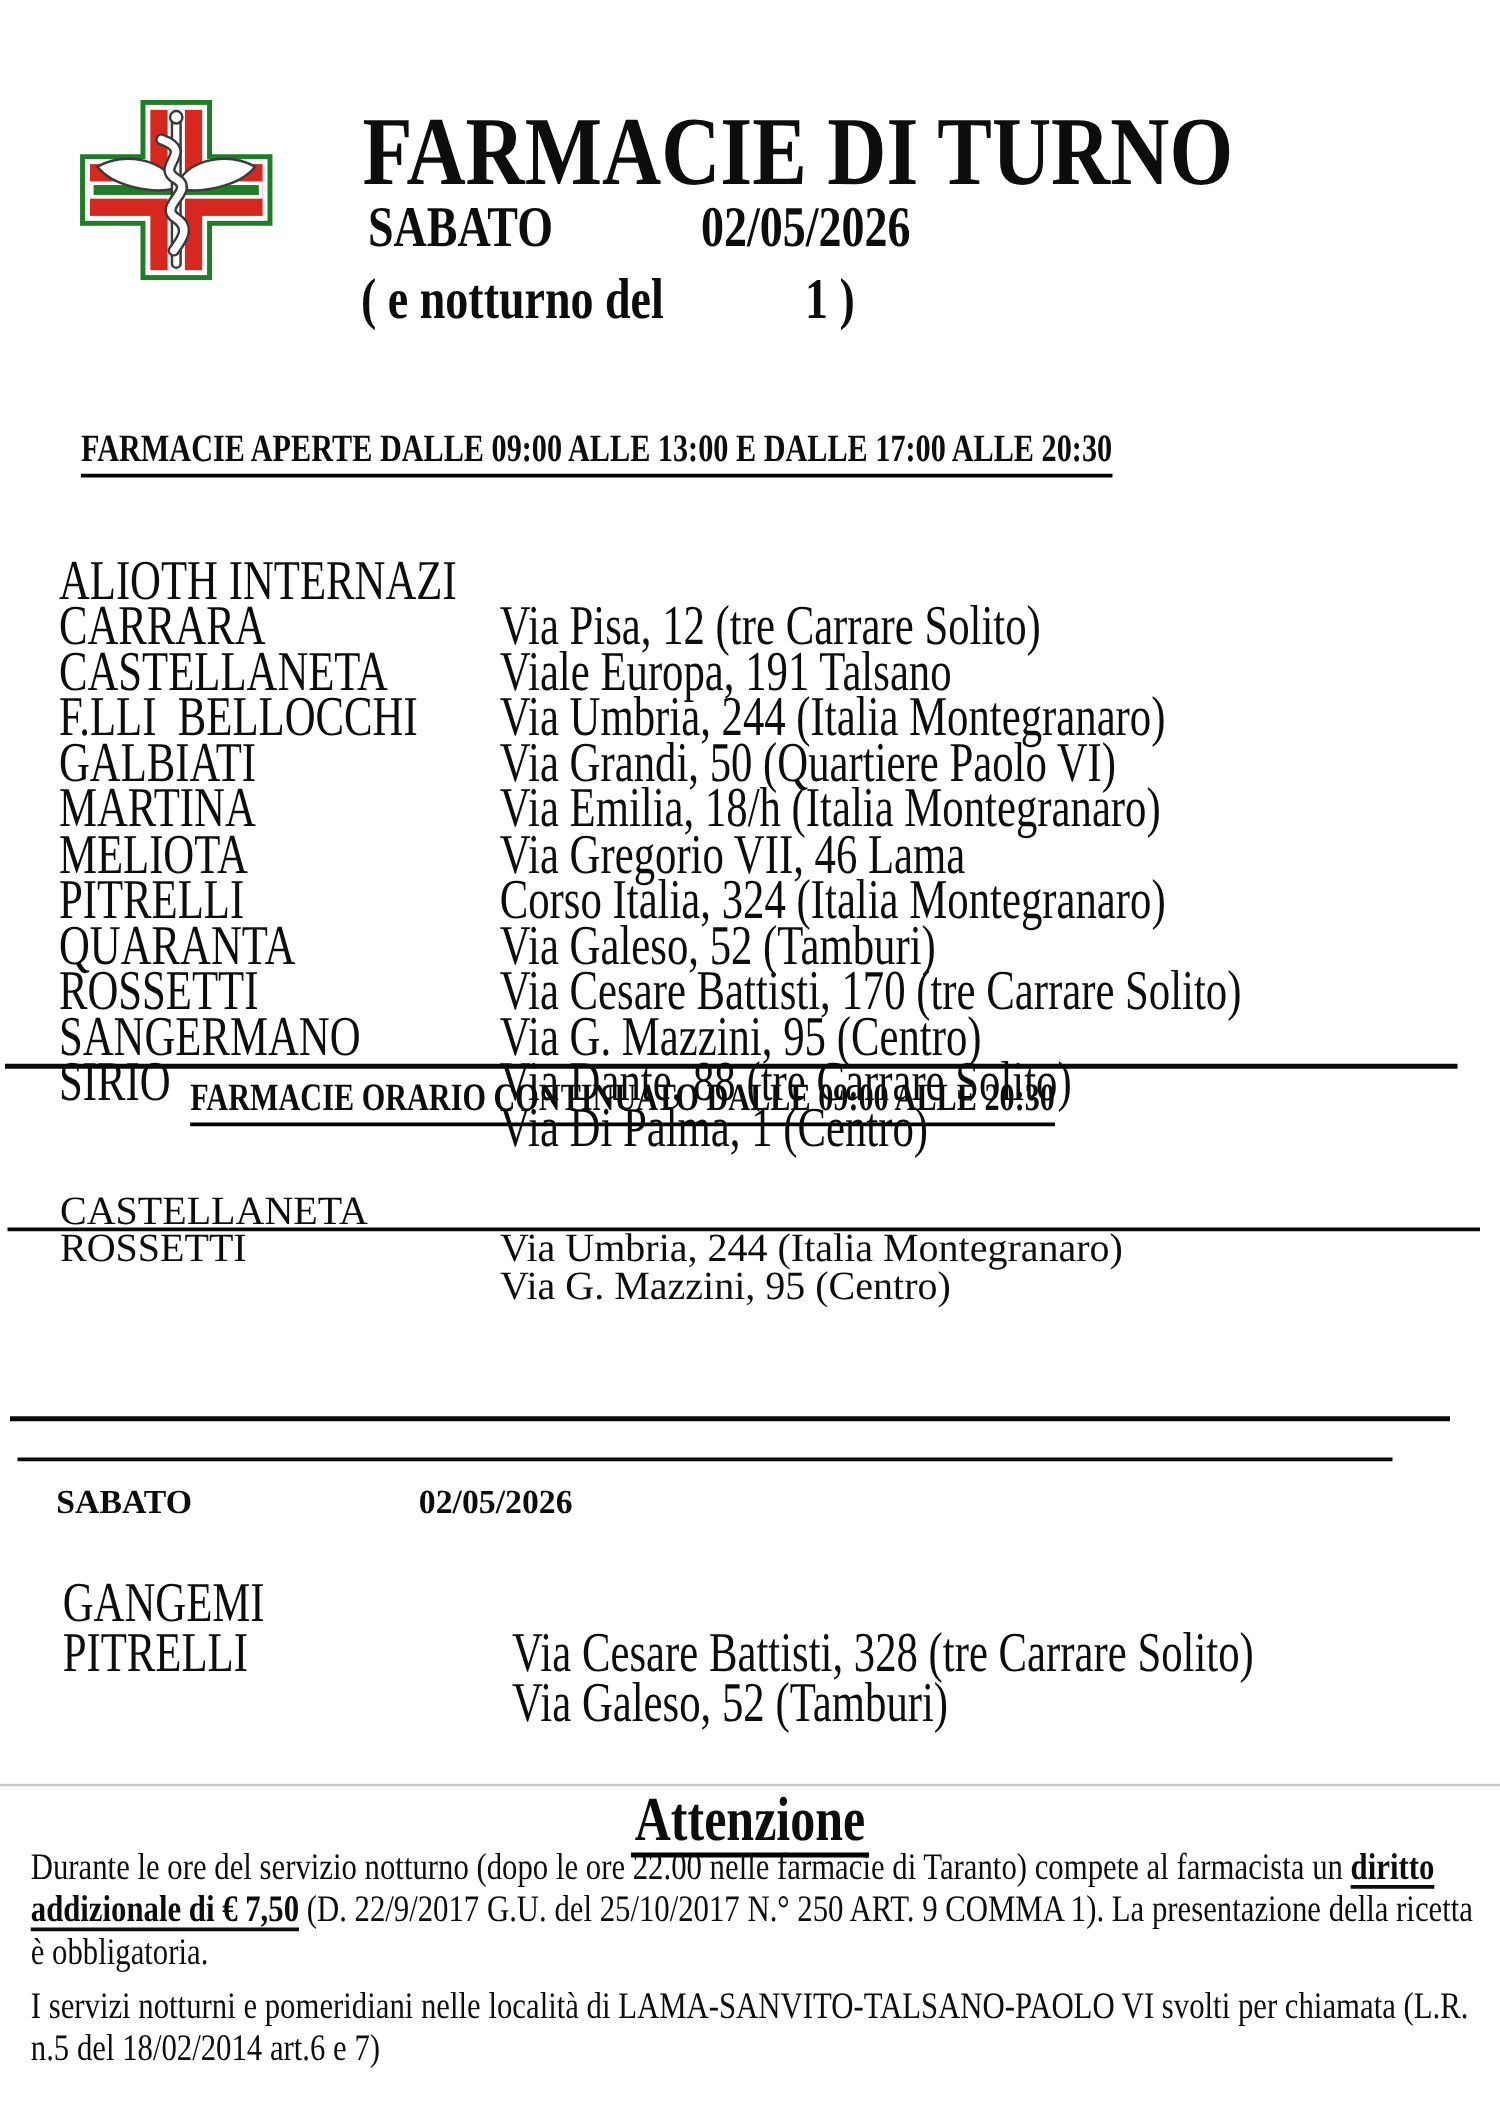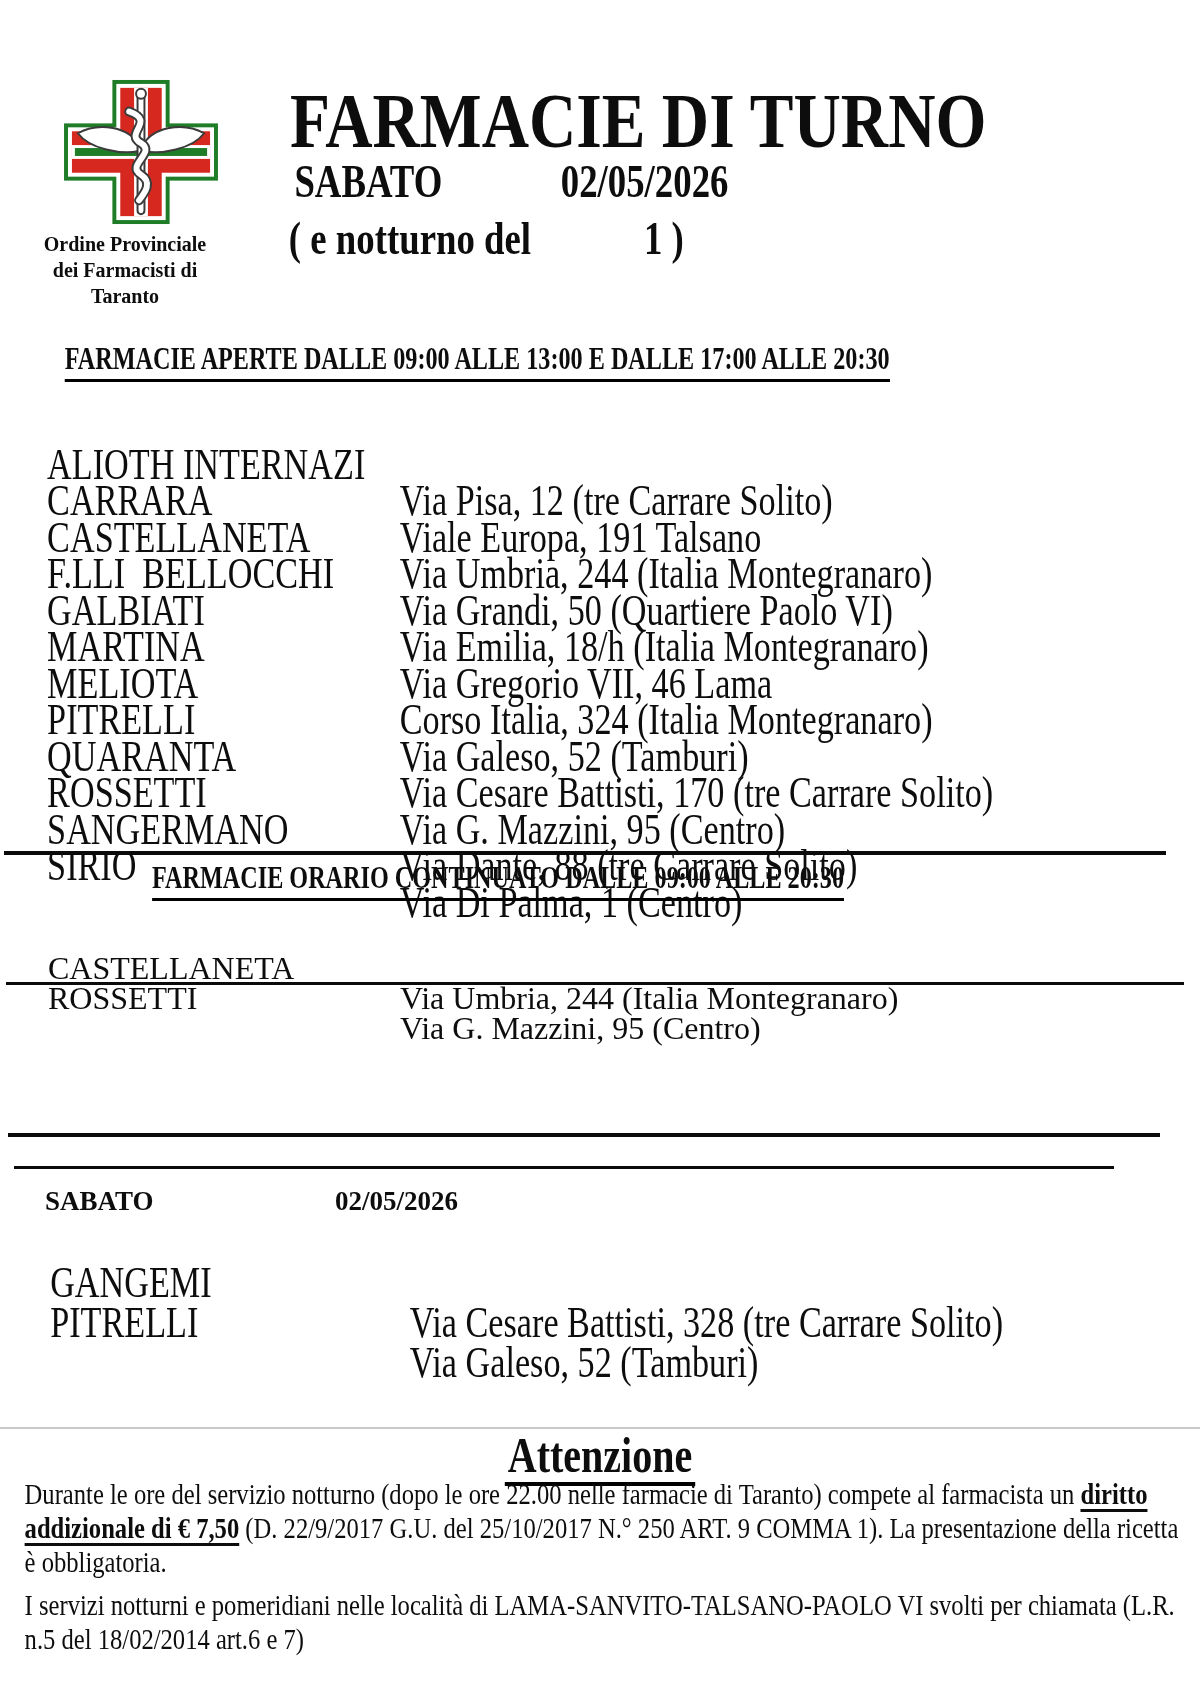--- a/index.html
+++ b/index.html
@@ -67,25 +67,20 @@
         <path d="M78,68 C68,50 38,44 16,56 C28,72 60,78 78,74 Z"></path>
         <path d="M82,68 C92,50 122,44 144,56 C132,72 100,78 82,74 Z"></path>
         <rect x="76.5" y="16" width="7" height="122" rx="3.5"></rect>
         <circle cx="80" cy="16" r="5"></circle>
       </g>
       <path d="M68,34 C96,44 62,56 80,66 C96,76 64,88 80,98 C92,106 84,116 78,124" fill="none" stroke="#3b3b3b" stroke-width="10" stroke-linecap="round"></path>
       <path d="M68,34 C96,44 62,56 80,66 C96,76 64,88 80,98 C92,106 84,116 78,124" fill="none" stroke="#ffffff" stroke-width="6" stroke-linecap="round"></path>
     </svg>
   </div>
 
-  <div class="abs org" style="left:25px;top:231px;">
-    <div>Ordine Provinciale</div>
-    <div>dei Farmacisti di</div>
-    <div>Taranto</div>
-  </div>
 
   <div class="abs" style="left:290px;top:82px;">
     <div class="title">FARMACIE DI TURNO</div>
   </div>
   <div class="abs sx80" style="left:0;top:159px;">
     <span class="subline abs" style="left:368px;top:0;">SABATO</span>
     <span class="subline abs" style="left:701px;top:0;">02/05/2026</span>
   </div>
   <div class="abs sx80" style="left:0;top:216px;">
     <span class="subline abs" style="left:361px;top:0;">( e notturno del</span>

